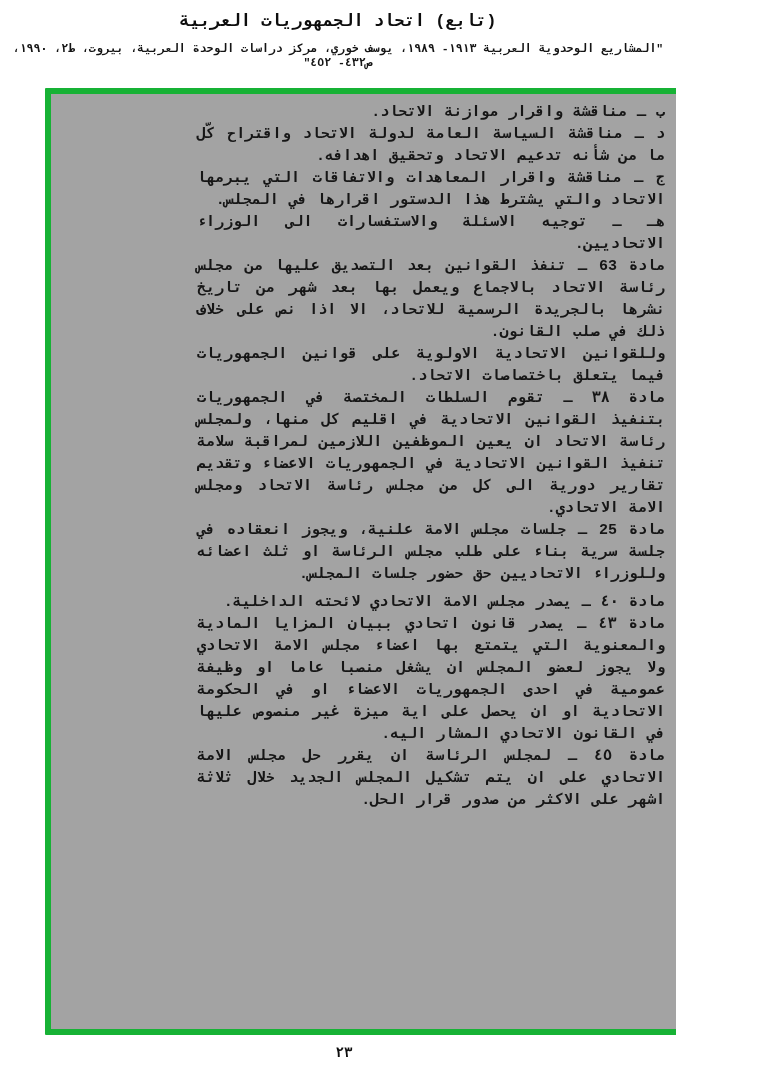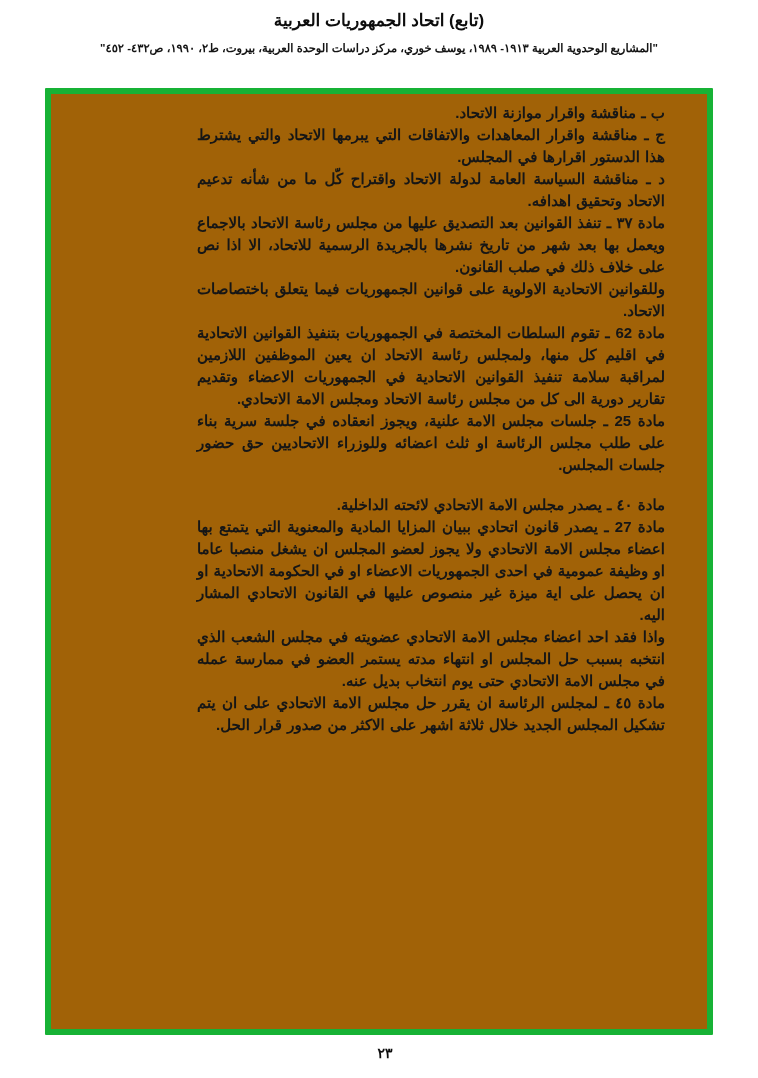--- a/index.html
+++ b/index.html
@@ -1,59 +1,59 @@
 <!DOCTYPE html>
 <html lang="ar"><head>
 <meta charset="utf-8">
 <style>
   html,body{margin:0;padding:0;background:#ffffff;}
   .sheet{
     position:relative;
-    width:758px;height:1078px;
+    width:676px;height:1078px;
     background:#ffffff;
-    font-family:Liberation Sans, sans-serif;
+    font-family:Liberation Mono, monospace;
     color:#121212;
     overflow:hidden;
   }
   .header{
     position:absolute;top:10px;left:0;right:0;
     text-align:center;direction:rtl;
   }
   .doc-title{
     font-size:17px;font-weight:800;letter-spacing:0;
     color:#0d0d0d;margin:0 0 10px 0;
   }
   .doc-citation{
     font-size:11.5px;font-weight:700;color:#141414;margin:0;
   }
   .content-box{
     position:absolute;left:45px;top:88px;
     width:668px;height:947px;
     border:6px solid #17b235;
     border-radius:1px;
     box-sizing:border-box;
-    background:#a16207;
+    background:#a3a3a3;
   }
   .text-col{
     position:absolute;
     top:8px;right:42px;left:146px;
     direction:rtl;
     text-align:justify;
     text-align-last:right;
   }
   .para{
     margin:0;
     font-size:15px;
     line-height:22px;
     font-weight:600;
     color:#161616;
     word-spacing:1px;
   }
   .para.bold{font-weight:800;}
-  .para.gap{margin-top:18px;}
+  .para.gap{margin-top:6px;}
   .footer{
     position:absolute;left:12px;right:0;top:1044px;
     text-align:center;
   }
   .page-number{
     font-size:14px;font-weight:800;letter-spacing:7px;
     color:#0d0d0d;display:inline-block;
   }
 </style>
 </head>
@@ -62,29 +62,29 @@
 <div class="sheet">
 
   <div class="header">
     <div class="doc-title">(تابع) اتحاد الجمهوريات العربية</div>
     <div class="doc-citation">"المشاريع الوحدوية العربية ١٩١٣- ١٩٨٩، يوسف خوري، مركز دراسات الوحدة العربية، بيروت، ط٢، ١٩٩٠، ص٤٣٢- ٤٥٢"</div>
   </div>
 
   <div class="content-box" style="border-color: rgb(23, 178, 53);">
     <div class="text-col" style="color: rgb(22, 22, 22);">
         <p class="para">ب ـ مناقشة واقرار موازنة الاتحاد.</p>
+        <p class="para">د ـ مناقشة السياسة العامة لدولة الاتحاد واقتراح كّل ما من شأنه تدعيم الاتحاد وتحقيق اهدافه.</p>
         <p class="para">ج ـ مناقشة واقرار المعاهدات والاتفاقات التي يبرمها الاتحاد والتي يشترط هذا الدستور اقرارها في المجلس.</p>
-        <p class="para">د ـ مناقشة السياسة العامة لدولة الاتحاد واقتراح كّل ما من شأنه تدعيم الاتحاد وتحقيق اهدافه.</p>
-        <p class="para">مادة ٣٧ ـ تنفذ القوانين بعد التصديق عليها من مجلس رئاسة الاتحاد بالاجماع ويعمل بها بعد شهر من تاريخ نشرها بالجريدة الرسمية للاتحاد، الا اذا نص على خلاف ذلك في صلب القانون.</p>
+        <p class="para">هـ ـ توجيه الاسئلة والاستفسارات الى الوزراء الاتحاديين.</p>
+        <p class="para">مادة 63 ـ تنفذ القوانين بعد التصديق عليها من مجلس رئاسة الاتحاد بالاجماع ويعمل بها بعد شهر من تاريخ نشرها بالجريدة الرسمية للاتحاد، الا اذا نص على خلاف ذلك في صلب القانون.</p>
         <p class="para">وللقوانين الاتحادية الاولوية على قوانين الجمهوريات فيما يتعلق باختصاصات الاتحاد.</p>
-        <p class="para">مادة 62 ـ تقوم السلطات المختصة في الجمهوريات بتنفيذ القوانين الاتحادية في اقليم كل منها، ولمجلس رئاسة الاتحاد ان يعين الموظفين اللازمين لمراقبة سلامة تنفيذ القوانين الاتحادية في الجمهوريات الاعضاء وتقديم تقارير دورية الى كل من مجلس رئاسة الاتحاد ومجلس الامة الاتحادي.</p>
+        <p class="para">مادة ٣٨ ـ تقوم السلطات المختصة في الجمهوريات بتنفيذ القوانين الاتحادية في اقليم كل منها، ولمجلس رئاسة الاتحاد ان يعين الموظفين اللازمين لمراقبة سلامة تنفيذ القوانين الاتحادية في الجمهوريات الاعضاء وتقديم تقارير دورية الى كل من مجلس رئاسة الاتحاد ومجلس الامة الاتحادي.</p>
         <p class="para">مادة 25 ـ جلسات مجلس الامة علنية، ويجوز انعقاده في جلسة سرية بناء على طلب مجلس الرئاسة او ثلث اعضائه وللوزراء الاتحاديين حق حضور جلسات المجلس.</p>
         <p class="para bold gap">مادة ٤٠ ـ يصدر مجلس الامة الاتحادي لائحته الداخلية.</p>
-        <p class="para">مادة 27 ـ يصدر قانون اتحادي ببيان المزايا المادية والمعنوية التي يتمتع بها اعضاء مجلس الامة الاتحادي ولا يجوز لعضو المجلس ان يشغل منصبا عاما او وظيفة عمومية في احدى الجمهوريات الاعضاء او في الحكومة الاتحادية او ان يحصل على اية ميزة غير منصوص عليها في القانون الاتحادي المشار اليه.</p>
-        <p class="para">واذا فقد احد اعضاء مجلس الامة الاتحادي عضويته في مجلس الشعب الذي انتخبه بسبب حل المجلس او انتهاء مدته يستمر العضو في ممارسة عمله في مجلس الامة الاتحادي حتى يوم انتخاب بديل عنه.</p>
+        <p class="para">مادة ٤٣ ـ يصدر قانون اتحادي ببيان المزايا المادية والمعنوية التي يتمتع بها اعضاء مجلس الامة الاتحادي ولا يجوز لعضو المجلس ان يشغل منصبا عاما او وظيفة عمومية في احدى الجمهوريات الاعضاء او في الحكومة الاتحادية او ان يحصل على اية ميزة غير منصوص عليها في القانون الاتحادي المشار اليه.</p>
         <p class="para">مادة ٤٥ ـ لمجلس الرئاسة ان يقرر حل مجلس الامة الاتحادي على ان يتم تشكيل المجلس الجديد خلال ثلاثة اشهر على الاكثر من صدور قرار الحل.</p>
       </div>
   </div>
 
   <div class="footer">
     <span class="page-number">٢٣</span>
   </div>
 
 </div>
 

